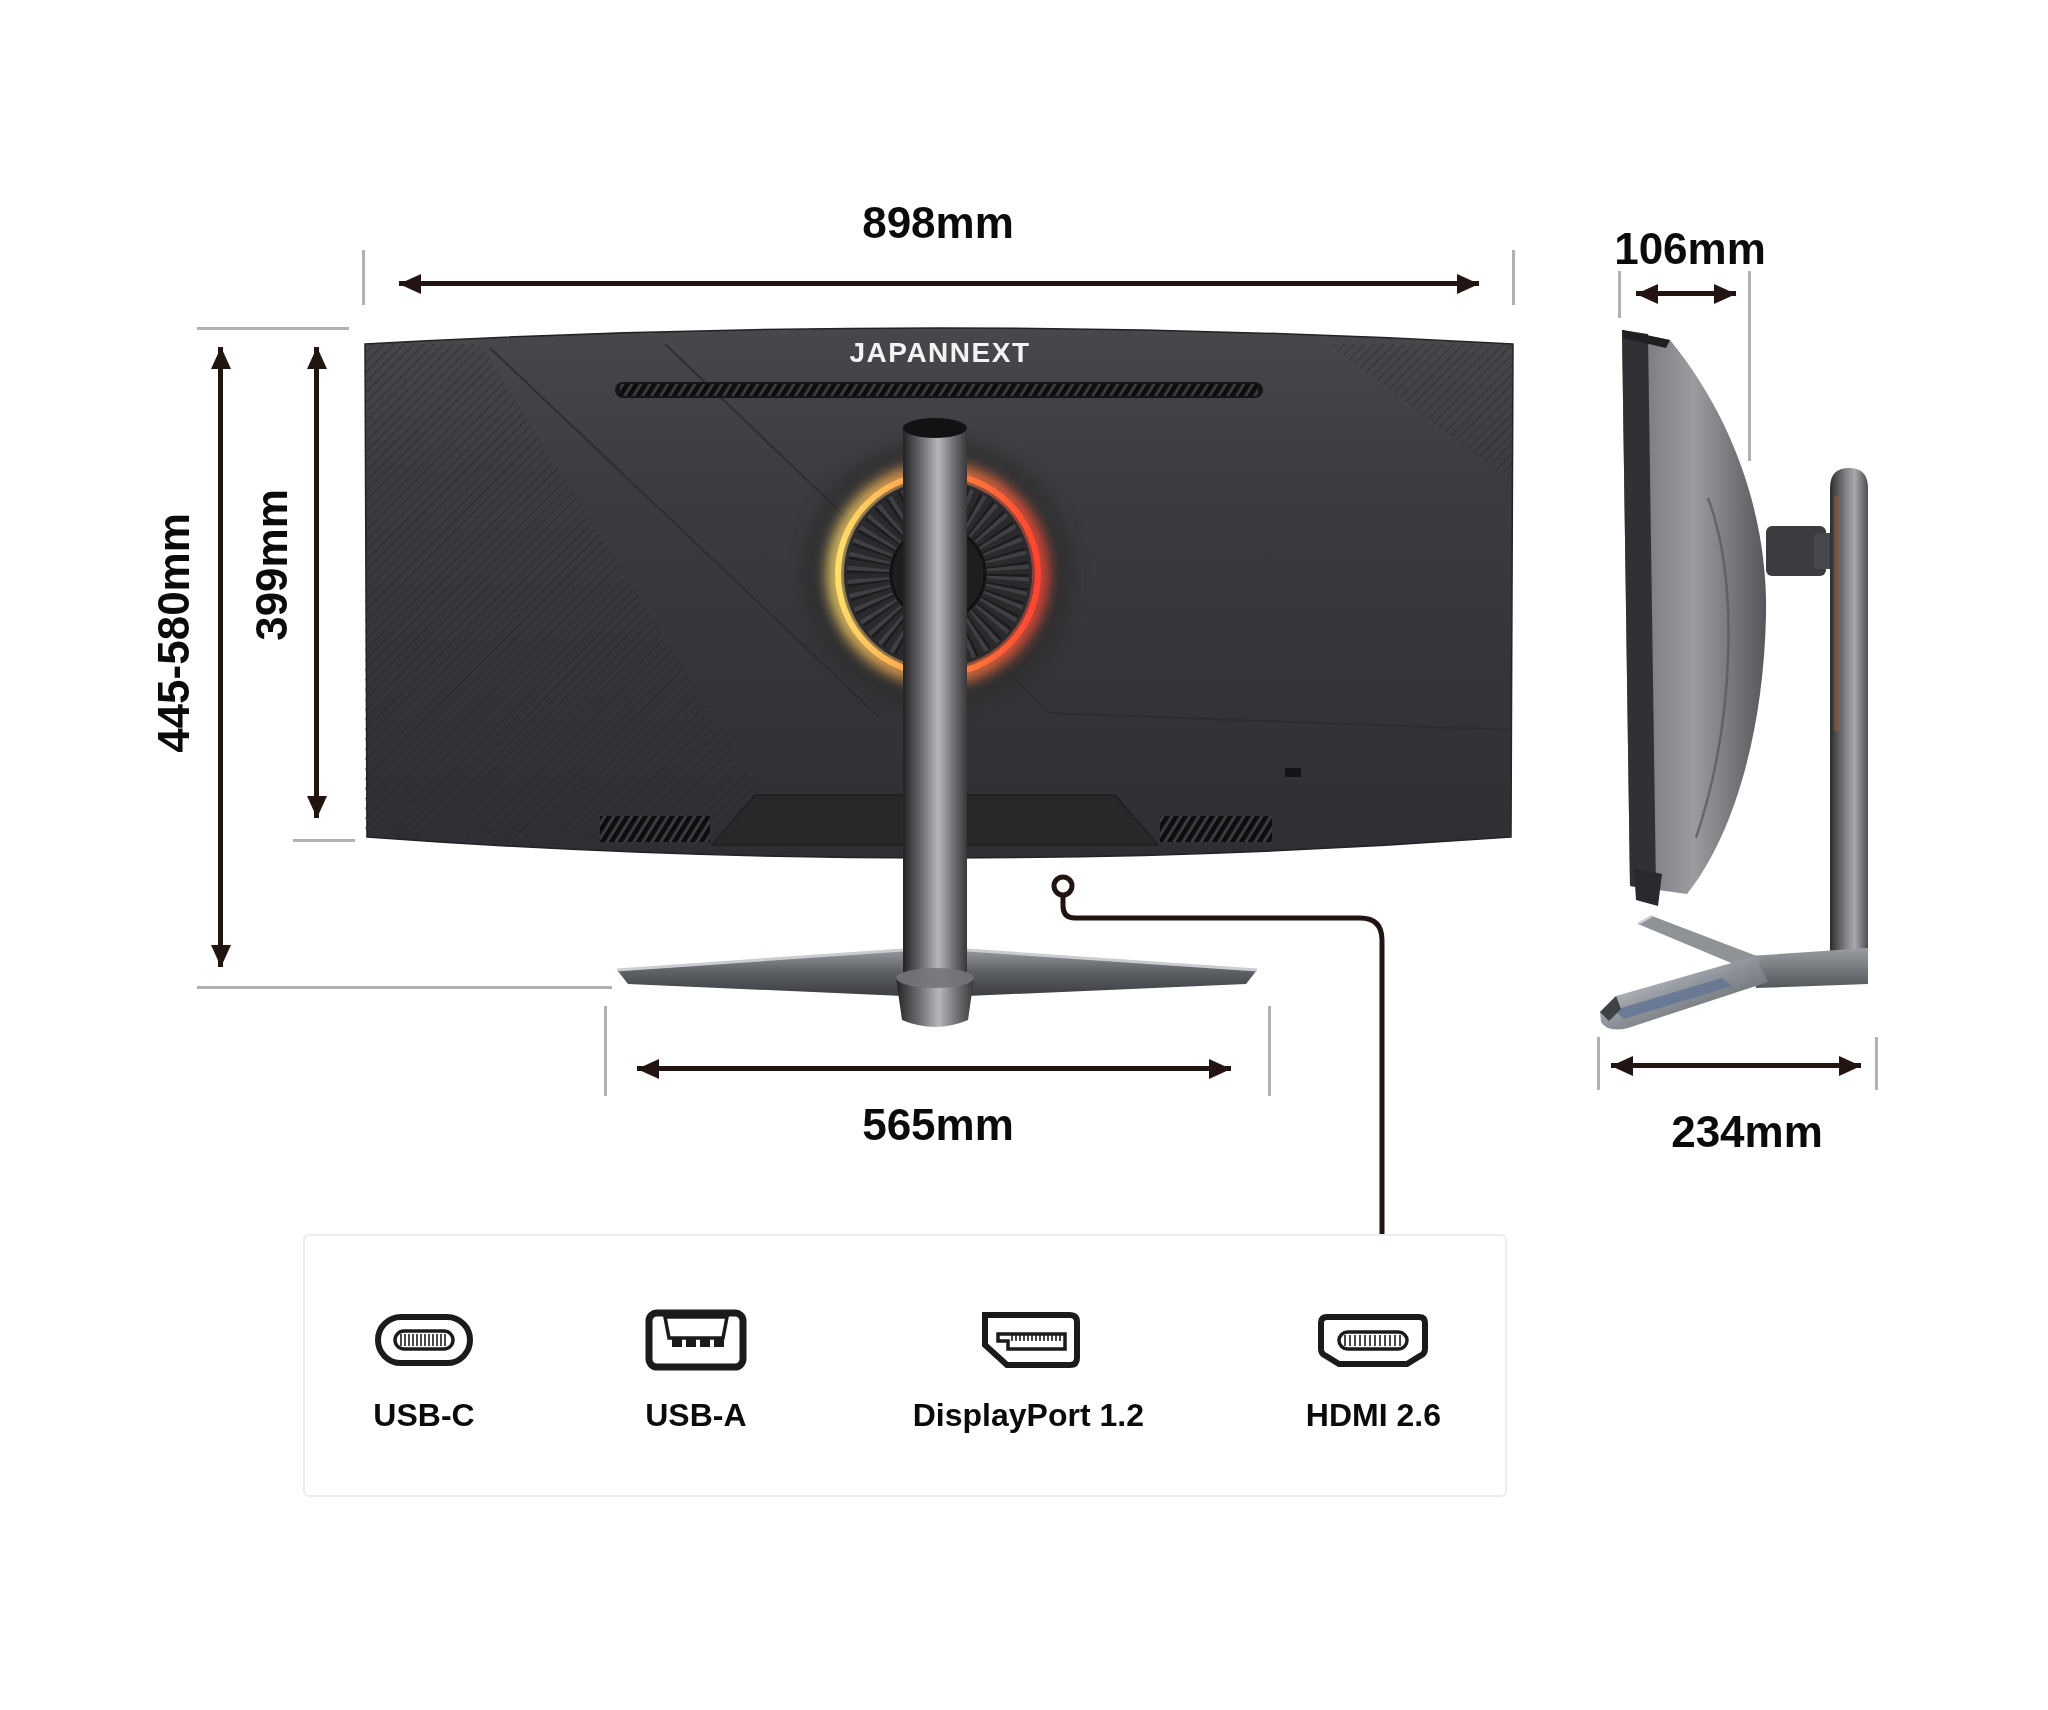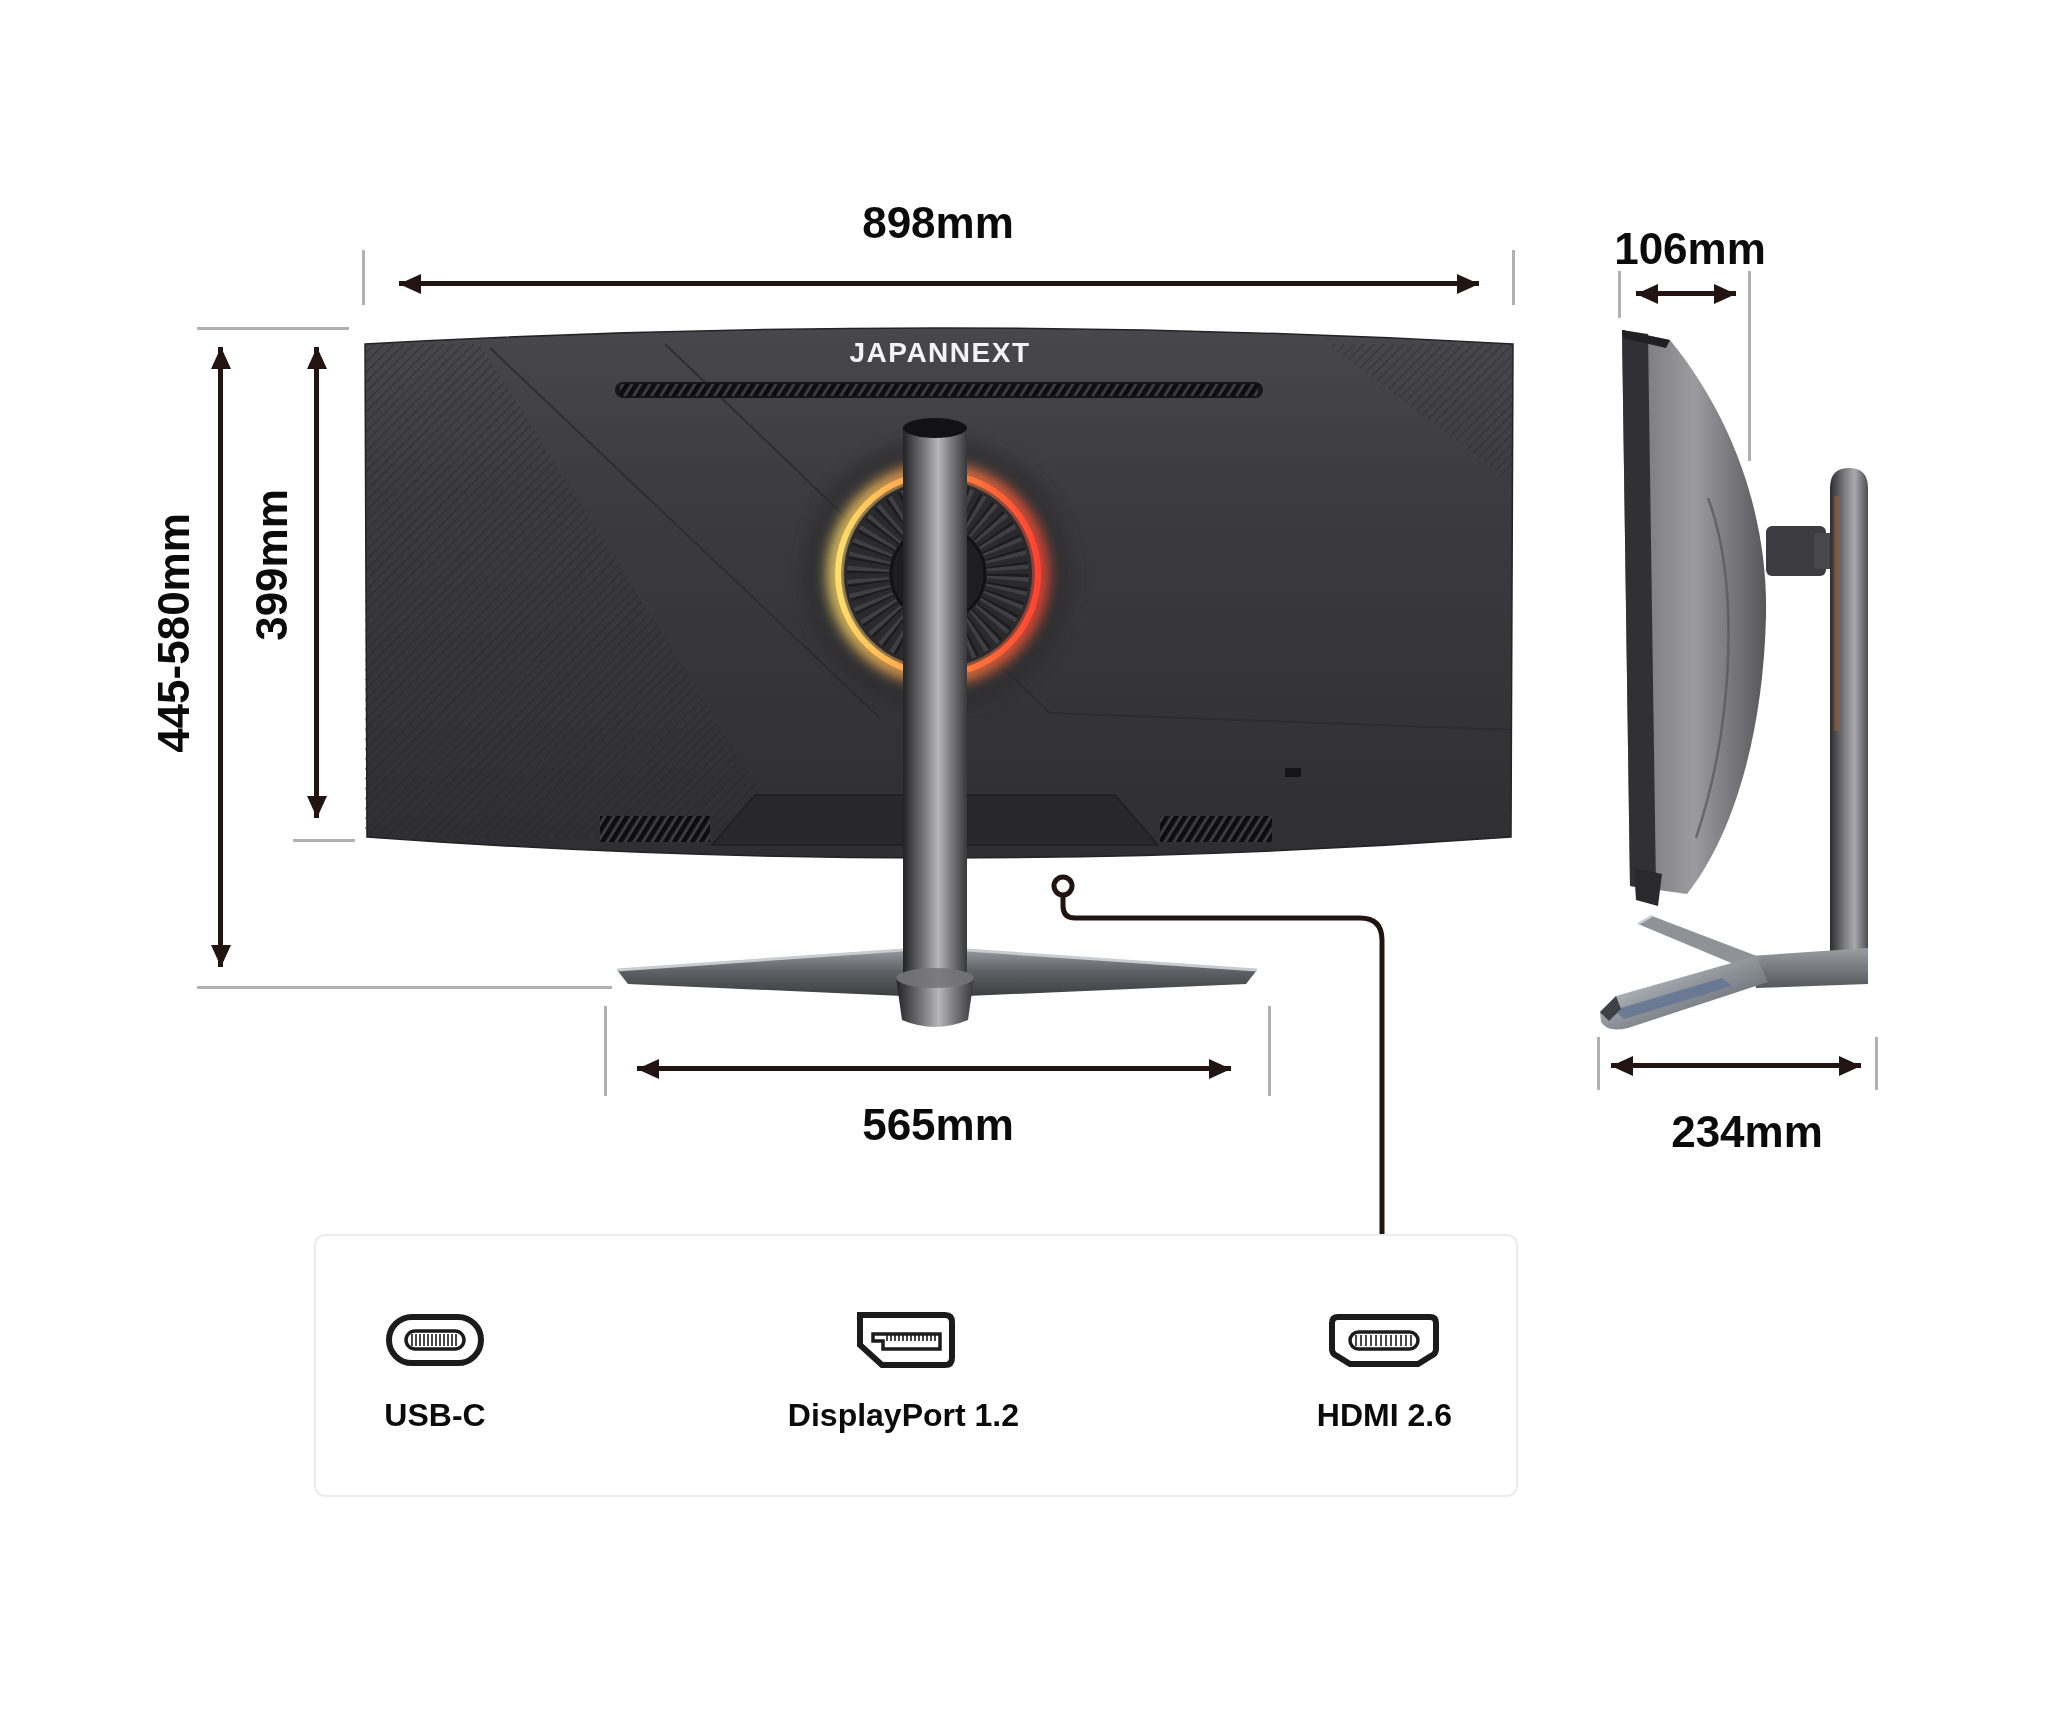--- a/index.html
+++ b/index.html
@@ -33,22 +33,22 @@
     white-space:nowrap;transform:translateX(-50%);letter-spacing:0px;
   }
   .dim-label.rot{transform:translate(-50%,-50%) rotate(-90deg);}
   
   .brand-logo{
     position:absolute;left:940px;top:337px;transform:translateX(-50%);
     color:#f3f3f3;font-size:28px;font-weight:700;letter-spacing:1.5px;white-space:nowrap;
   }
   
   .ports-panel{
-    position:absolute;left:314px;top:1234px;width:1204px;height:263px;
-    background:#ffffff;border:2px solid #ececec;border-radius:11px;
+    position:absolute;left:303px;top:1234px;width:1204px;height:263px;
+    background:#ffffff;border:2px solid #ececec;border-radius:6px;
     display:flex;align-items:center;justify-content:space-between;
     padding:0 64px;
   }
   .port-item{display:flex;flex-direction:column;align-items:center;gap:14px;}
   .port-item svg{display:block;}
   .port-label{font-size:32px;font-weight:700;color:var(--txt);white-space:nowrap;}
 </style>
 </head>
 <body>
 
@@ -222,20 +222,28 @@
 
     <div class="port-item">
       <svg width="110" height="86" viewBox="0 0 110 86" fill="none">
         <rect x="9" y="20" width="92" height="46" rx="23" stroke="#1b1b1b" stroke-width="6"></rect>
         <rect x="26" y="34" width="58" height="18" rx="9" stroke="#1b1b1b" stroke-width="3.5"></rect>
         <path d="M32,37V49 M36,37V49 M40,37V49 M44,37V49 M48,37V49 M52,37V49 M56,37V49 M60,37V49 M64,37V49 M68,37V49 M72,37V49 M76,37V49" stroke="#1b1b1b" stroke-width="1.6"></path>
       </svg>
       <span class="port-label">USB-C</span>
     </div>
 
+    <div class="port-item">
+      <svg width="110" height="86" viewBox="0 0 110 86" fill="none">
+        <rect x="8" y="16" width="94" height="54" rx="8" stroke="#1b1b1b" stroke-width="7"></rect>
+        <path d="M24,20 H86 L82,41 H28 Z" stroke="#1b1b1b" stroke-width="3.5"></path>
+        <path d="M31,41h10v9h-10z M45,41h10v9h-10z M59,41h10v9h-10z M73,41h10v9h-10z" fill="#1b1b1b"></path>
+      </svg>
+      <span class="port-label">USB-A</span>
+    </div>
 
     <div class="port-item">
       <svg width="120" height="86" viewBox="0 0 120 86" fill="none">
         <path d="M17,18 H102 Q109,18 109,25 V61 Q109,68 102,68 H39 L17,48 Z" stroke="#1b1b1b" stroke-width="6"></path>
         <path d="M30,37 H97 V52 H40 V44 H30 Z" stroke="#1b1b1b" stroke-width="3.5"></path>
         <path d="M44,38V44 M48,38V44 M52,38V44 M56,38V44 M60,38V44 M64,38V44 M68,38V44 M72,38V44 M76,38V44 M80,38V44 M84,38V44 M88,38V44 M92,38V44" stroke="#1b1b1b" stroke-width="1.6"></path>
       </svg>
       <span class="port-label">DisplayPort 1.2</span>
     </div>
 

